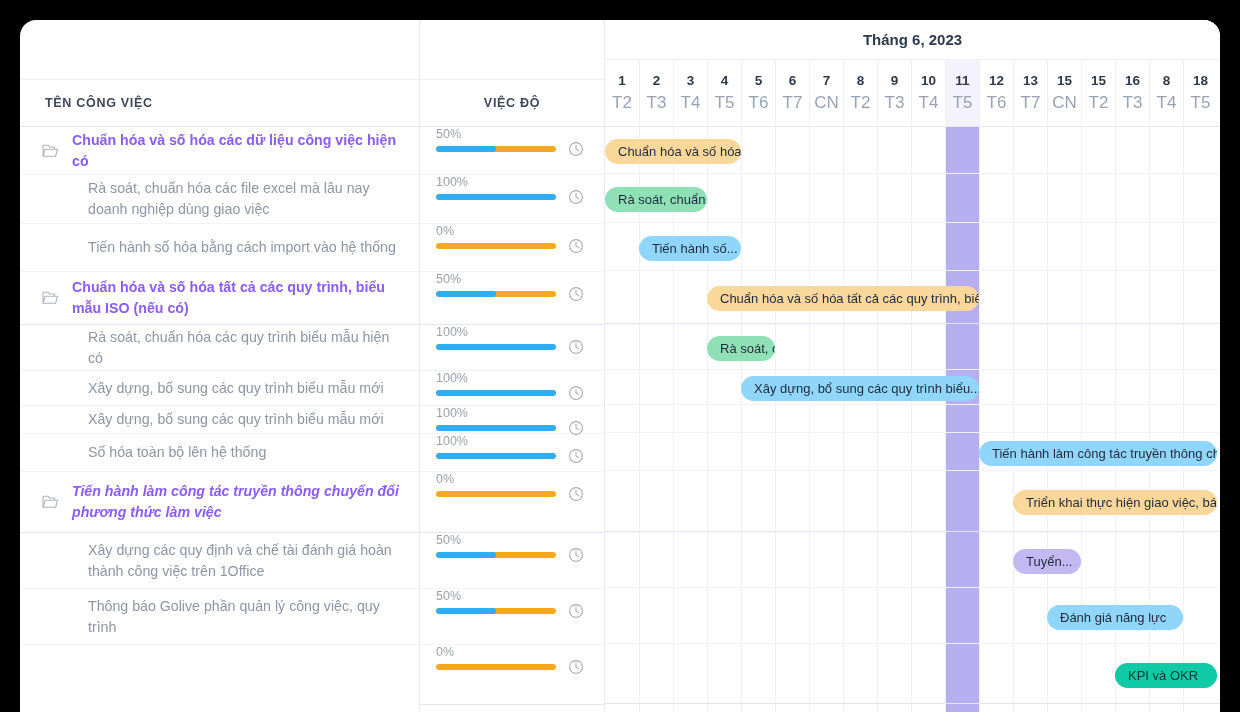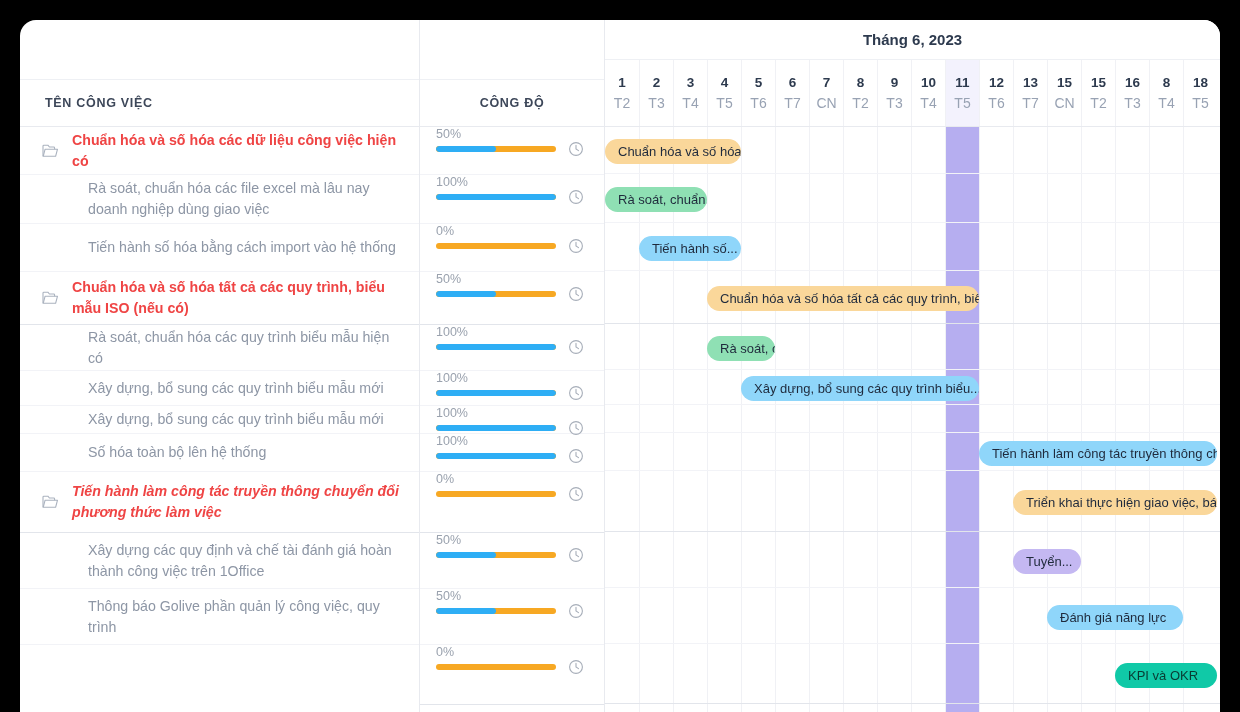--- a/index.html
+++ b/index.html
@@ -56,38 +56,38 @@
   }
   .daycell {
     width: 34px; flex: 0 0 34px;
     display: flex; flex-direction: column;
     align-items: center; justify-content: center;
     border-left: 1px solid #f0f1f5;
     gap: 5px;
   }
   .daycell:first-child { border-left: none; }
   .daycell .dnum { font-size: 13.5px; font-weight: 700; color: #2d3a4e; }
-  .daycell .ddow { font-size: 14px; color: #98a2b3; text-align: center; }
+  .daycell .ddow { font-size: 17px; color: #98a2b3; text-align: center; }
   .daycell.today { background: #f3f2fd; }
 
   
   .rowlist { position: relative; }
   .trow {
     display: flex; align-items: center;
     border-bottom: 1px solid #f2f3f7;
   }
   .trow.sep { border-bottom: 1px solid #e2e5eb; }
   .trow.group   { padding-left: 22px; }
   .trow.child   { padding-left: 68px; }
   .folder-ic { flex: 0 0 18px; margin-right: 12px; display: flex; align-items: center; }
   .t-name {
     font-size: 14.2px; line-height: 1.45;
     padding-right: 14px;
   }
-  .trow.group .t-name { color: #ef4444; font-weight: 700; }
+  .trow.group .t-name { color: #8b5cf6; font-weight: 700; }
   .trow.child .t-name { color: #8d96a5; font-weight: 400; }
 
   
   .prow {
     display: flex; align-items: flex-start;
     border-bottom: 1px solid #f2f3f7;
     padding: 0 18px 0 16px;
   }
   .prow.sep { border-bottom: 1px solid #e2e5eb; }
   .pwrap { flex: 1 1 auto; }
@@ -183,21 +183,21 @@
             <span class="t-name">Xây dựng các quy định và chế tài đánh giá hoàn thành công việc trên 1Office</span>
           </div>
           <div class="trow child" style="height: 56px;">
             <span class="t-name">Thông báo Golive phần quản lý công việc, quy trình</span>
           </div>
         </div>
     </div>
 
     <div class="col-prog">
       <div class="hdr-blank"></div>
-      <div class="hdr-label prog">CÔNG ĐỘ</div>
+      <div class="hdr-label prog">VIỆC ĐỘ</div>
       <div class="rowlist" id="prog-rows">
           <div class="prow" style="height: 48px;">
             <span class="pwrap">
               <span class="ppct" style="display:block">50%</span>
               <span class="pbar" style="display:block">
                 <i style="width:50%"></i>
               </span>
             </span>
             <span class="clock-ic"><svg width="16" height="16" viewBox="0 0 16 16" fill="none">
                 <circle cx="8" cy="8" r="6.4" stroke="#a7aeb9" stroke-width="1.1"></circle>

